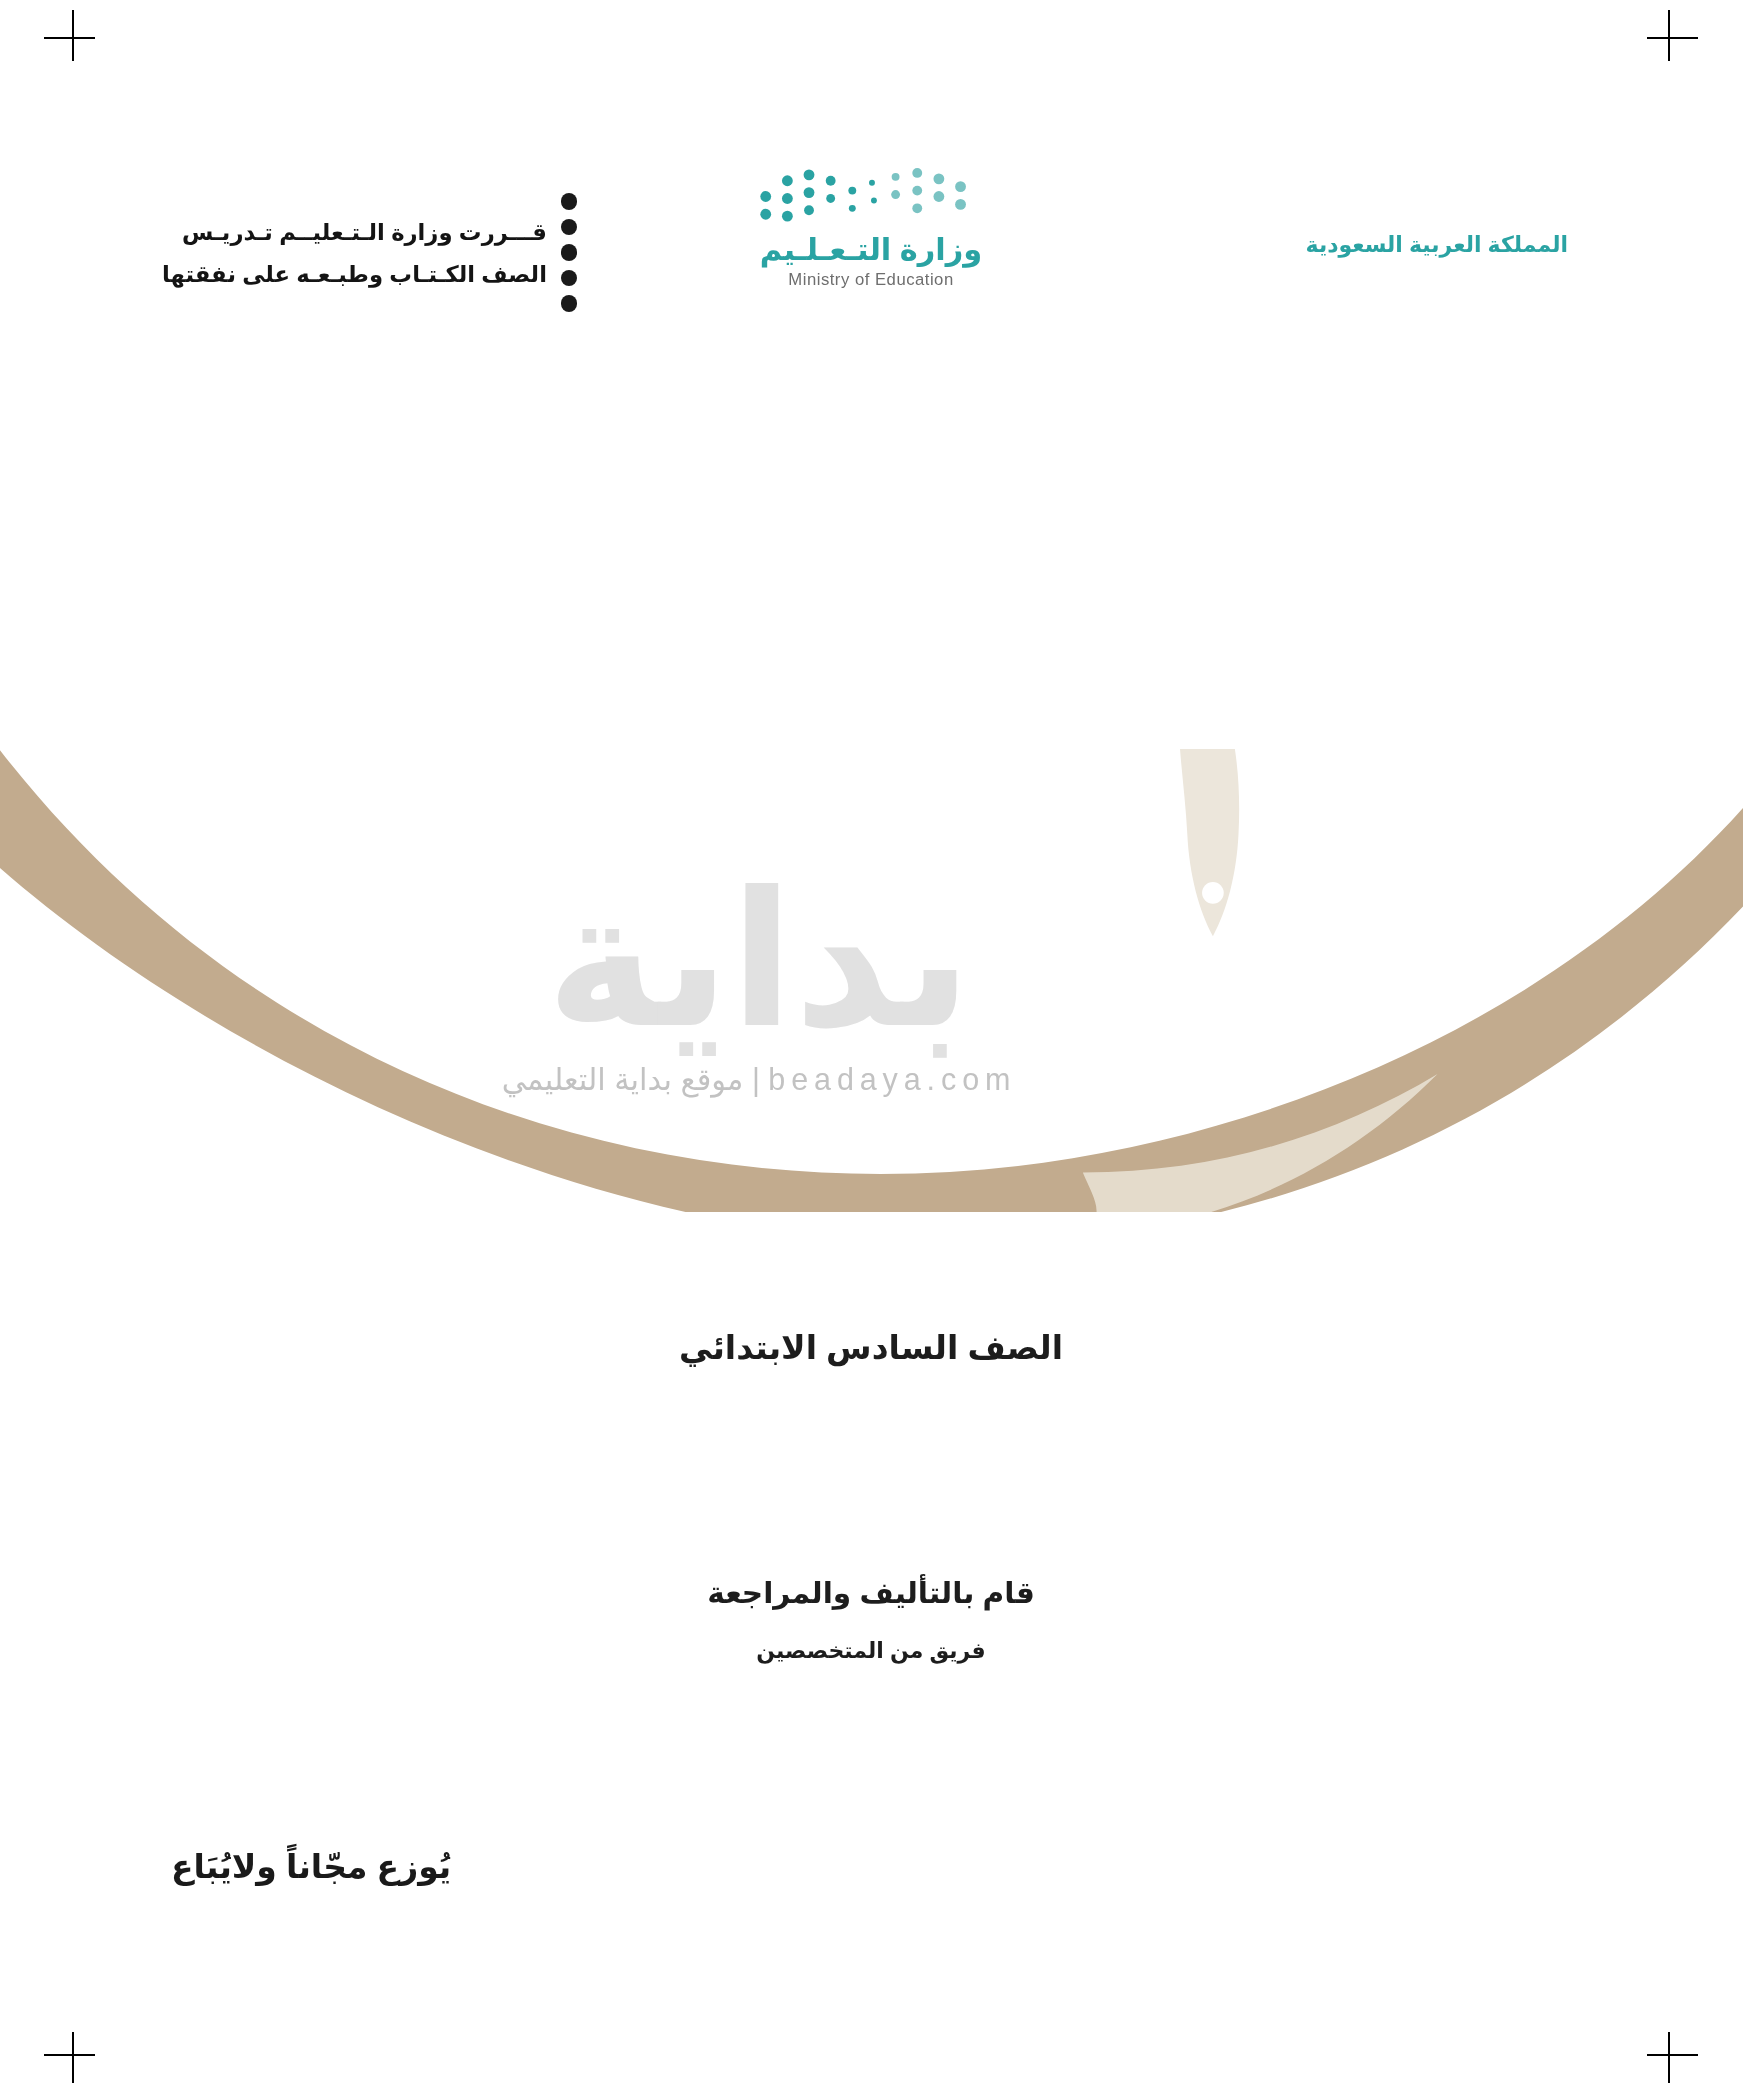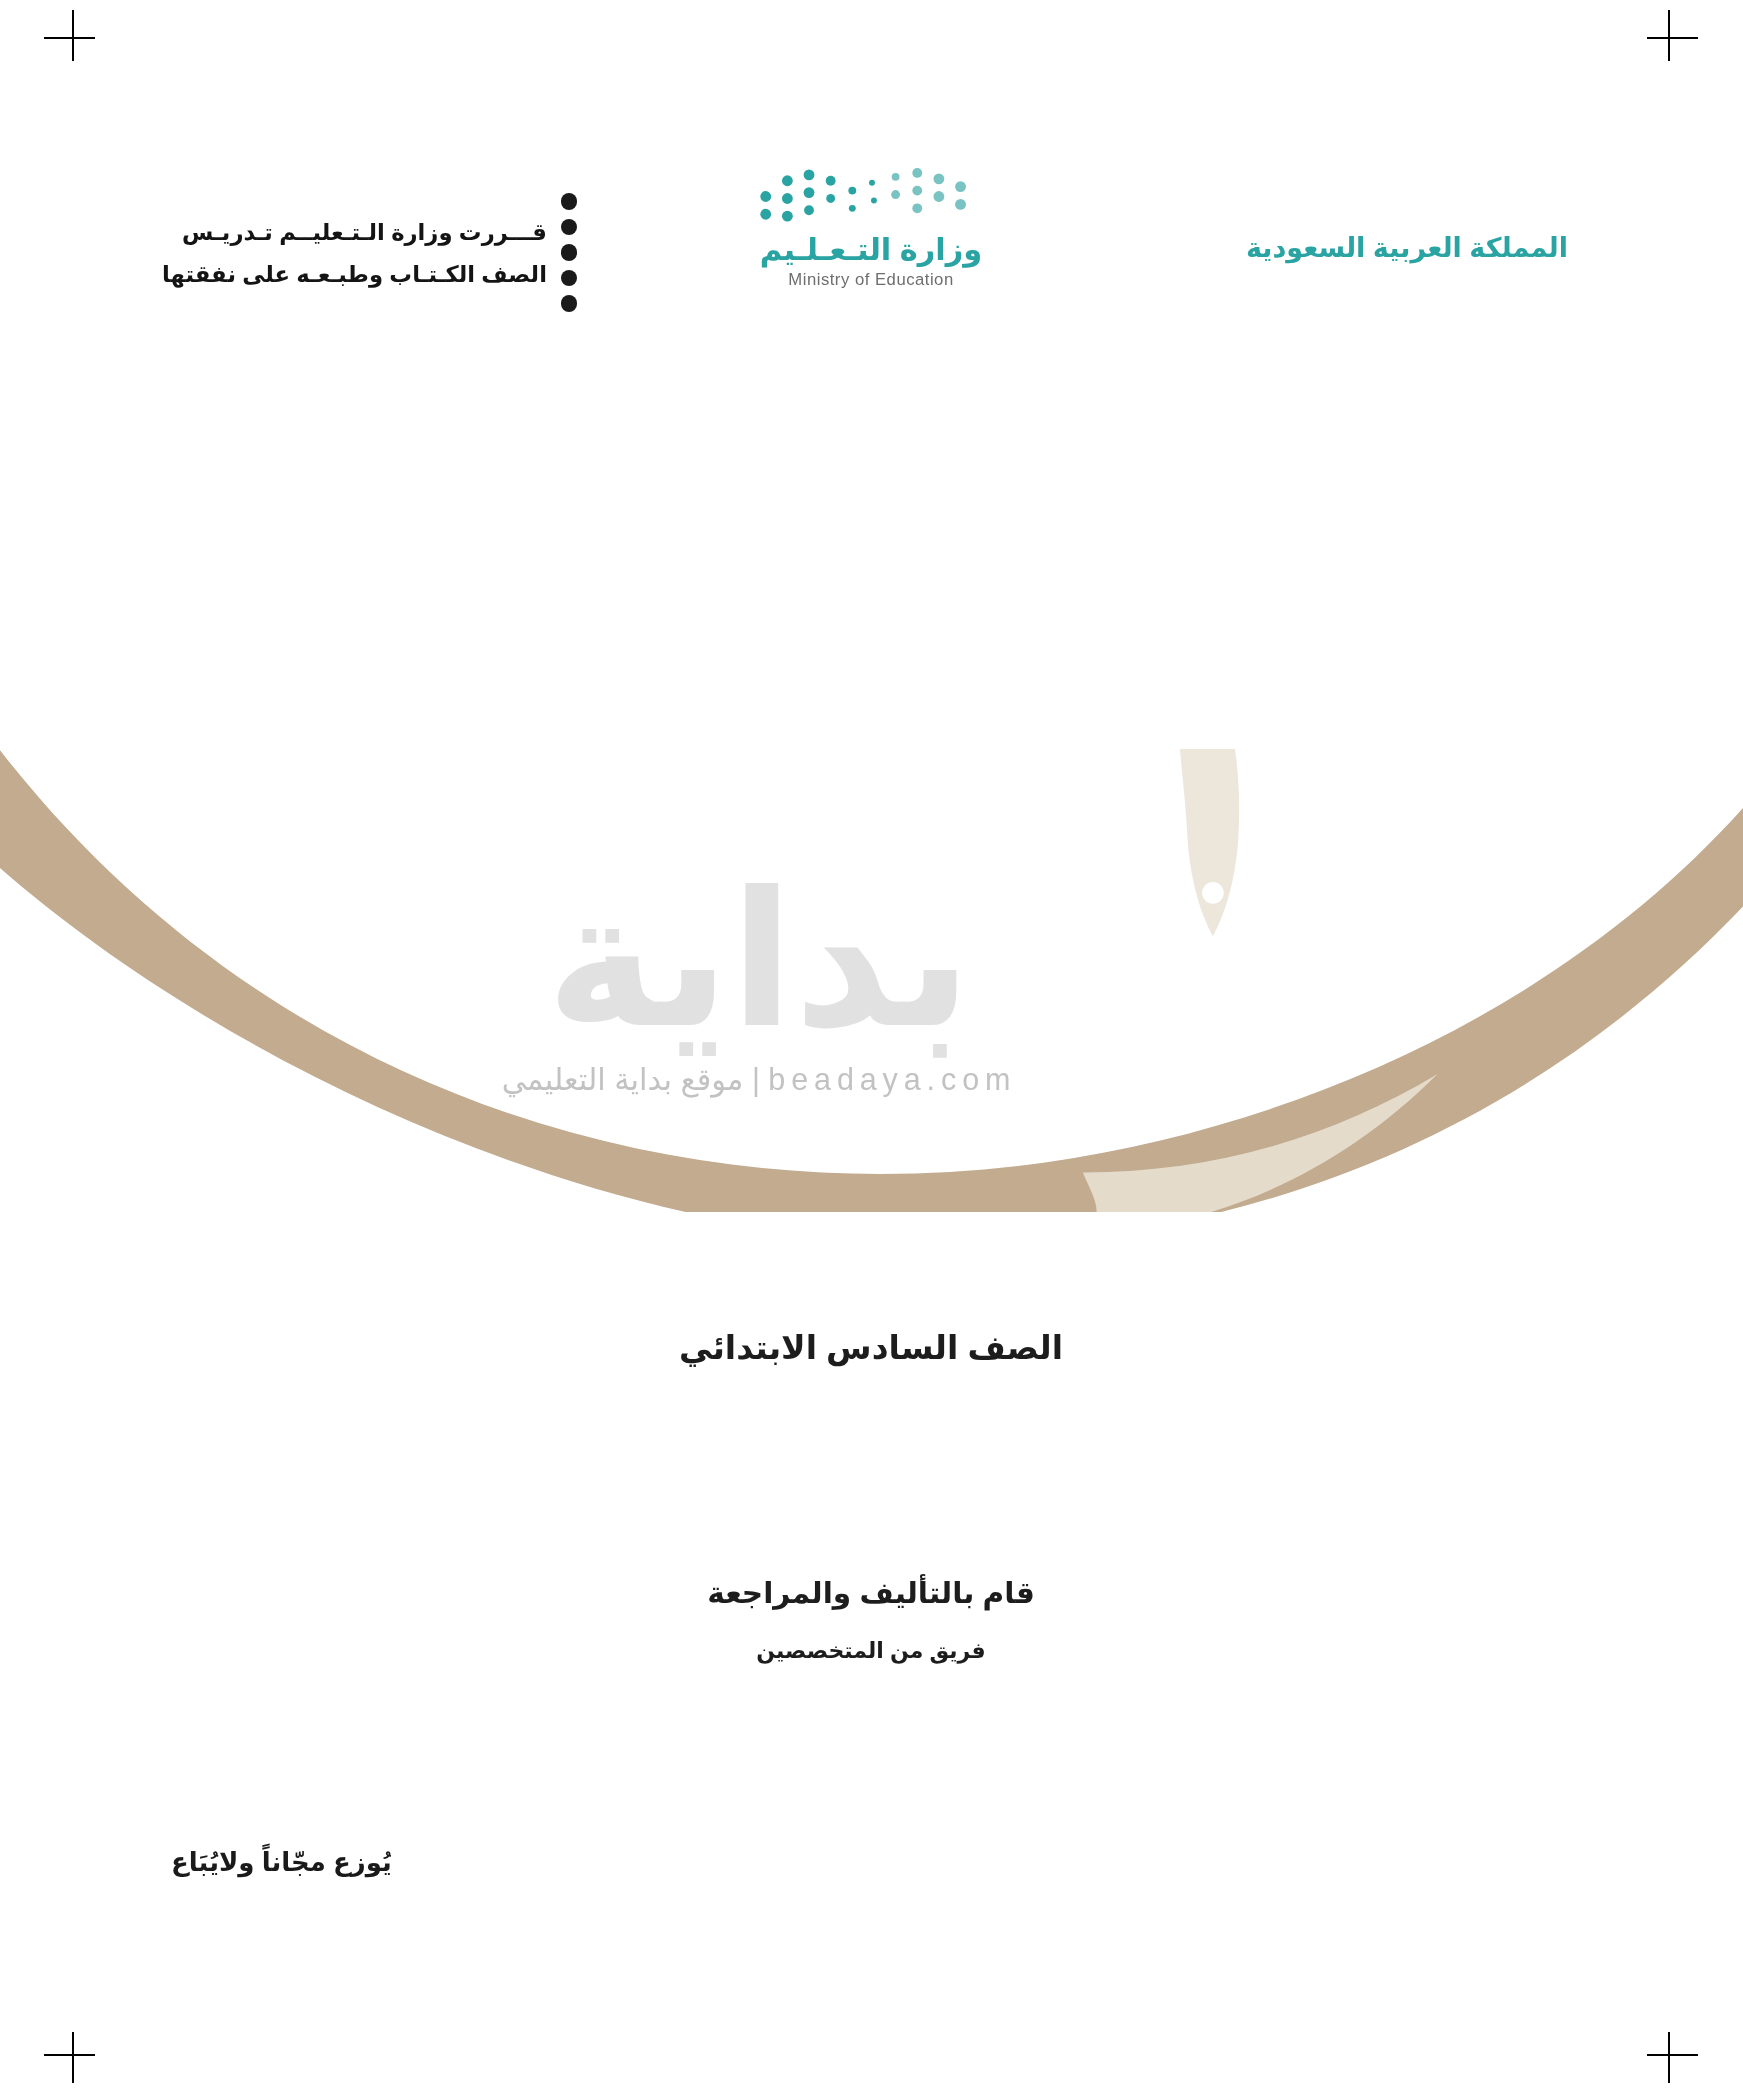--- a/index.html
+++ b/index.html
@@ -45,21 +45,21 @@
   .crop-br { right: 45px; bottom: 9.9px; }
   .crop-br .v { right: 27.6px; bottom: 0; }
   .crop-br .h { right: 0;    bottom: 27.6px; }
 
   
   .kingdom {
     position: absolute;
     top: 232px;
     right: 175px;
     color: #2aa3a3;
-    font-size: 27px;
+    font-size: 22px;
     font-weight: 600;
     letter-spacing: 0px;
     white-space: nowrap;
   }
 
   .moe-logo {
     position: absolute;
     top: 167px;
     left: 50%;
     transform: translateX(-50%);
@@ -192,21 +192,21 @@
   .authoring .line2 {
     font-size: 22px;
     font-weight: 600;
   }
 
   
   .free-note {
     position: absolute;
     left: 172px;
     top: 1847px;
-    font-size: 26px;
+    font-size: 33px;
     color: #1a1a1a;
     font-weight: 600;
     direction: rtl;
     white-space: nowrap;
   }
 </style>
 </head>
 <body>
 
 <div class="page">

